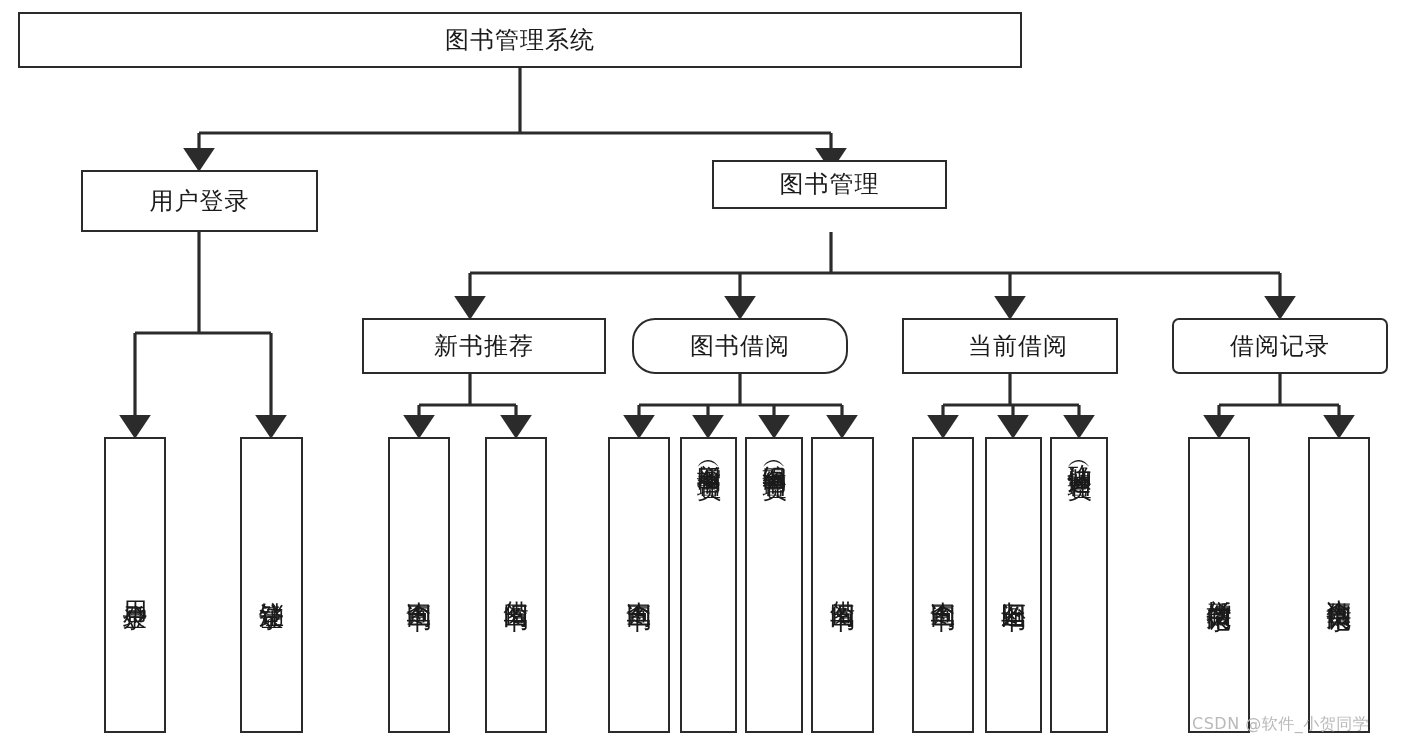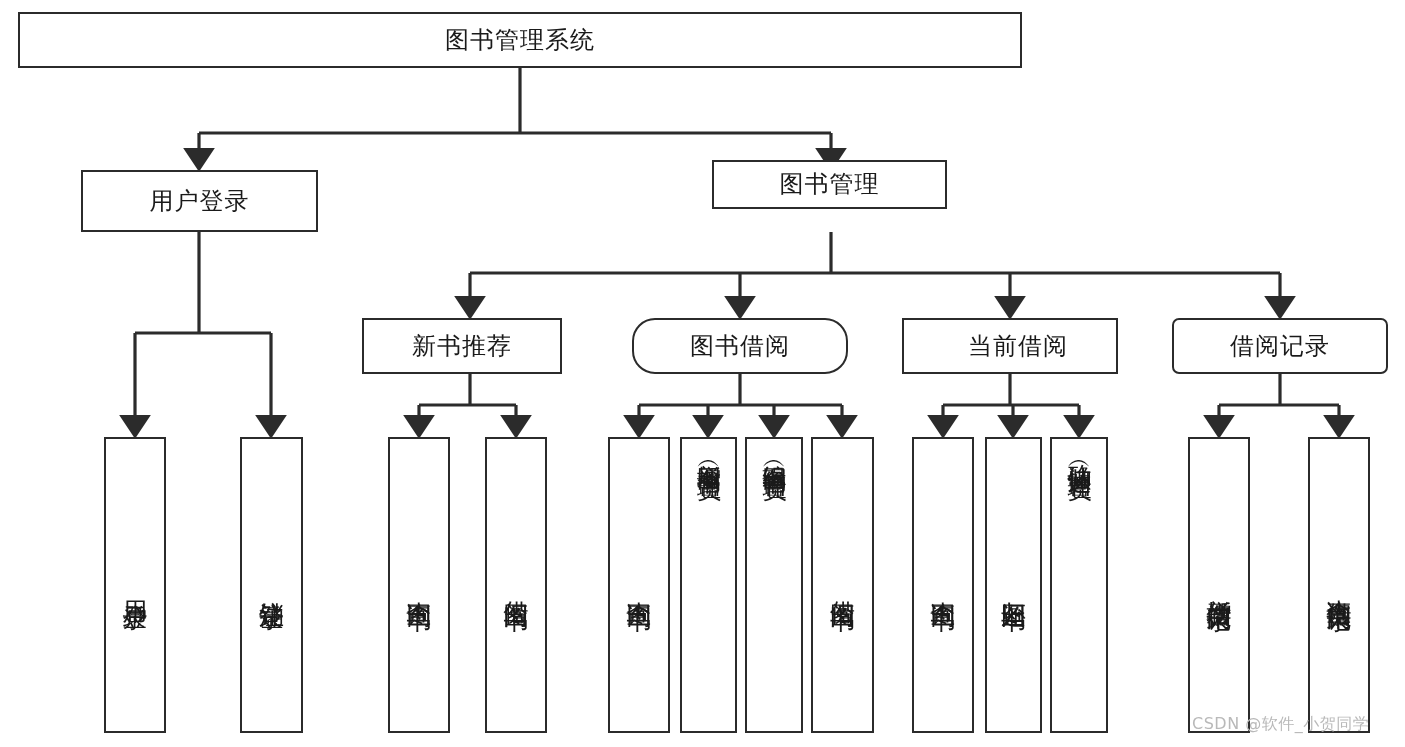--- a/index.html
+++ b/index.html
@@ -130,21 +130,21 @@
     <span class="label">图书管理系统</span>
   </div>
 
   <div class="node horiz" style="left:81px;top:170px;width:237px;height:62px;">
     <span class="label">用户登录</span>
   </div>
   <div class="node horiz" style="left:712px;top:160px;width:235px;height:49px;">
     <span class="label">图书管理</span>
   </div>
 
-  <div class="node horiz" style="left:362px;top:318px;width:200px;height:56px;">
+  <div class="node horiz" style="left:362px;top:318px;width:244px;height:56px;">
     <span class="label">新书推荐</span>
   </div>
   <div class="node horiz" style="left:632px;top:318px;width:216px;height:56px;border-radius:23px;">
     <span class="label">图书借阅</span>
   </div>
   <div class="node horiz" style="left:902px;top:318px;width:216px;height:56px;padding-left:16px;">
     <span class="label">当前借阅</span>
   </div>
   <div class="node horiz" style="left:1172px;top:318px;width:216px;height:56px;border-radius:7px;">
     <span class="label">借阅记录</span>

